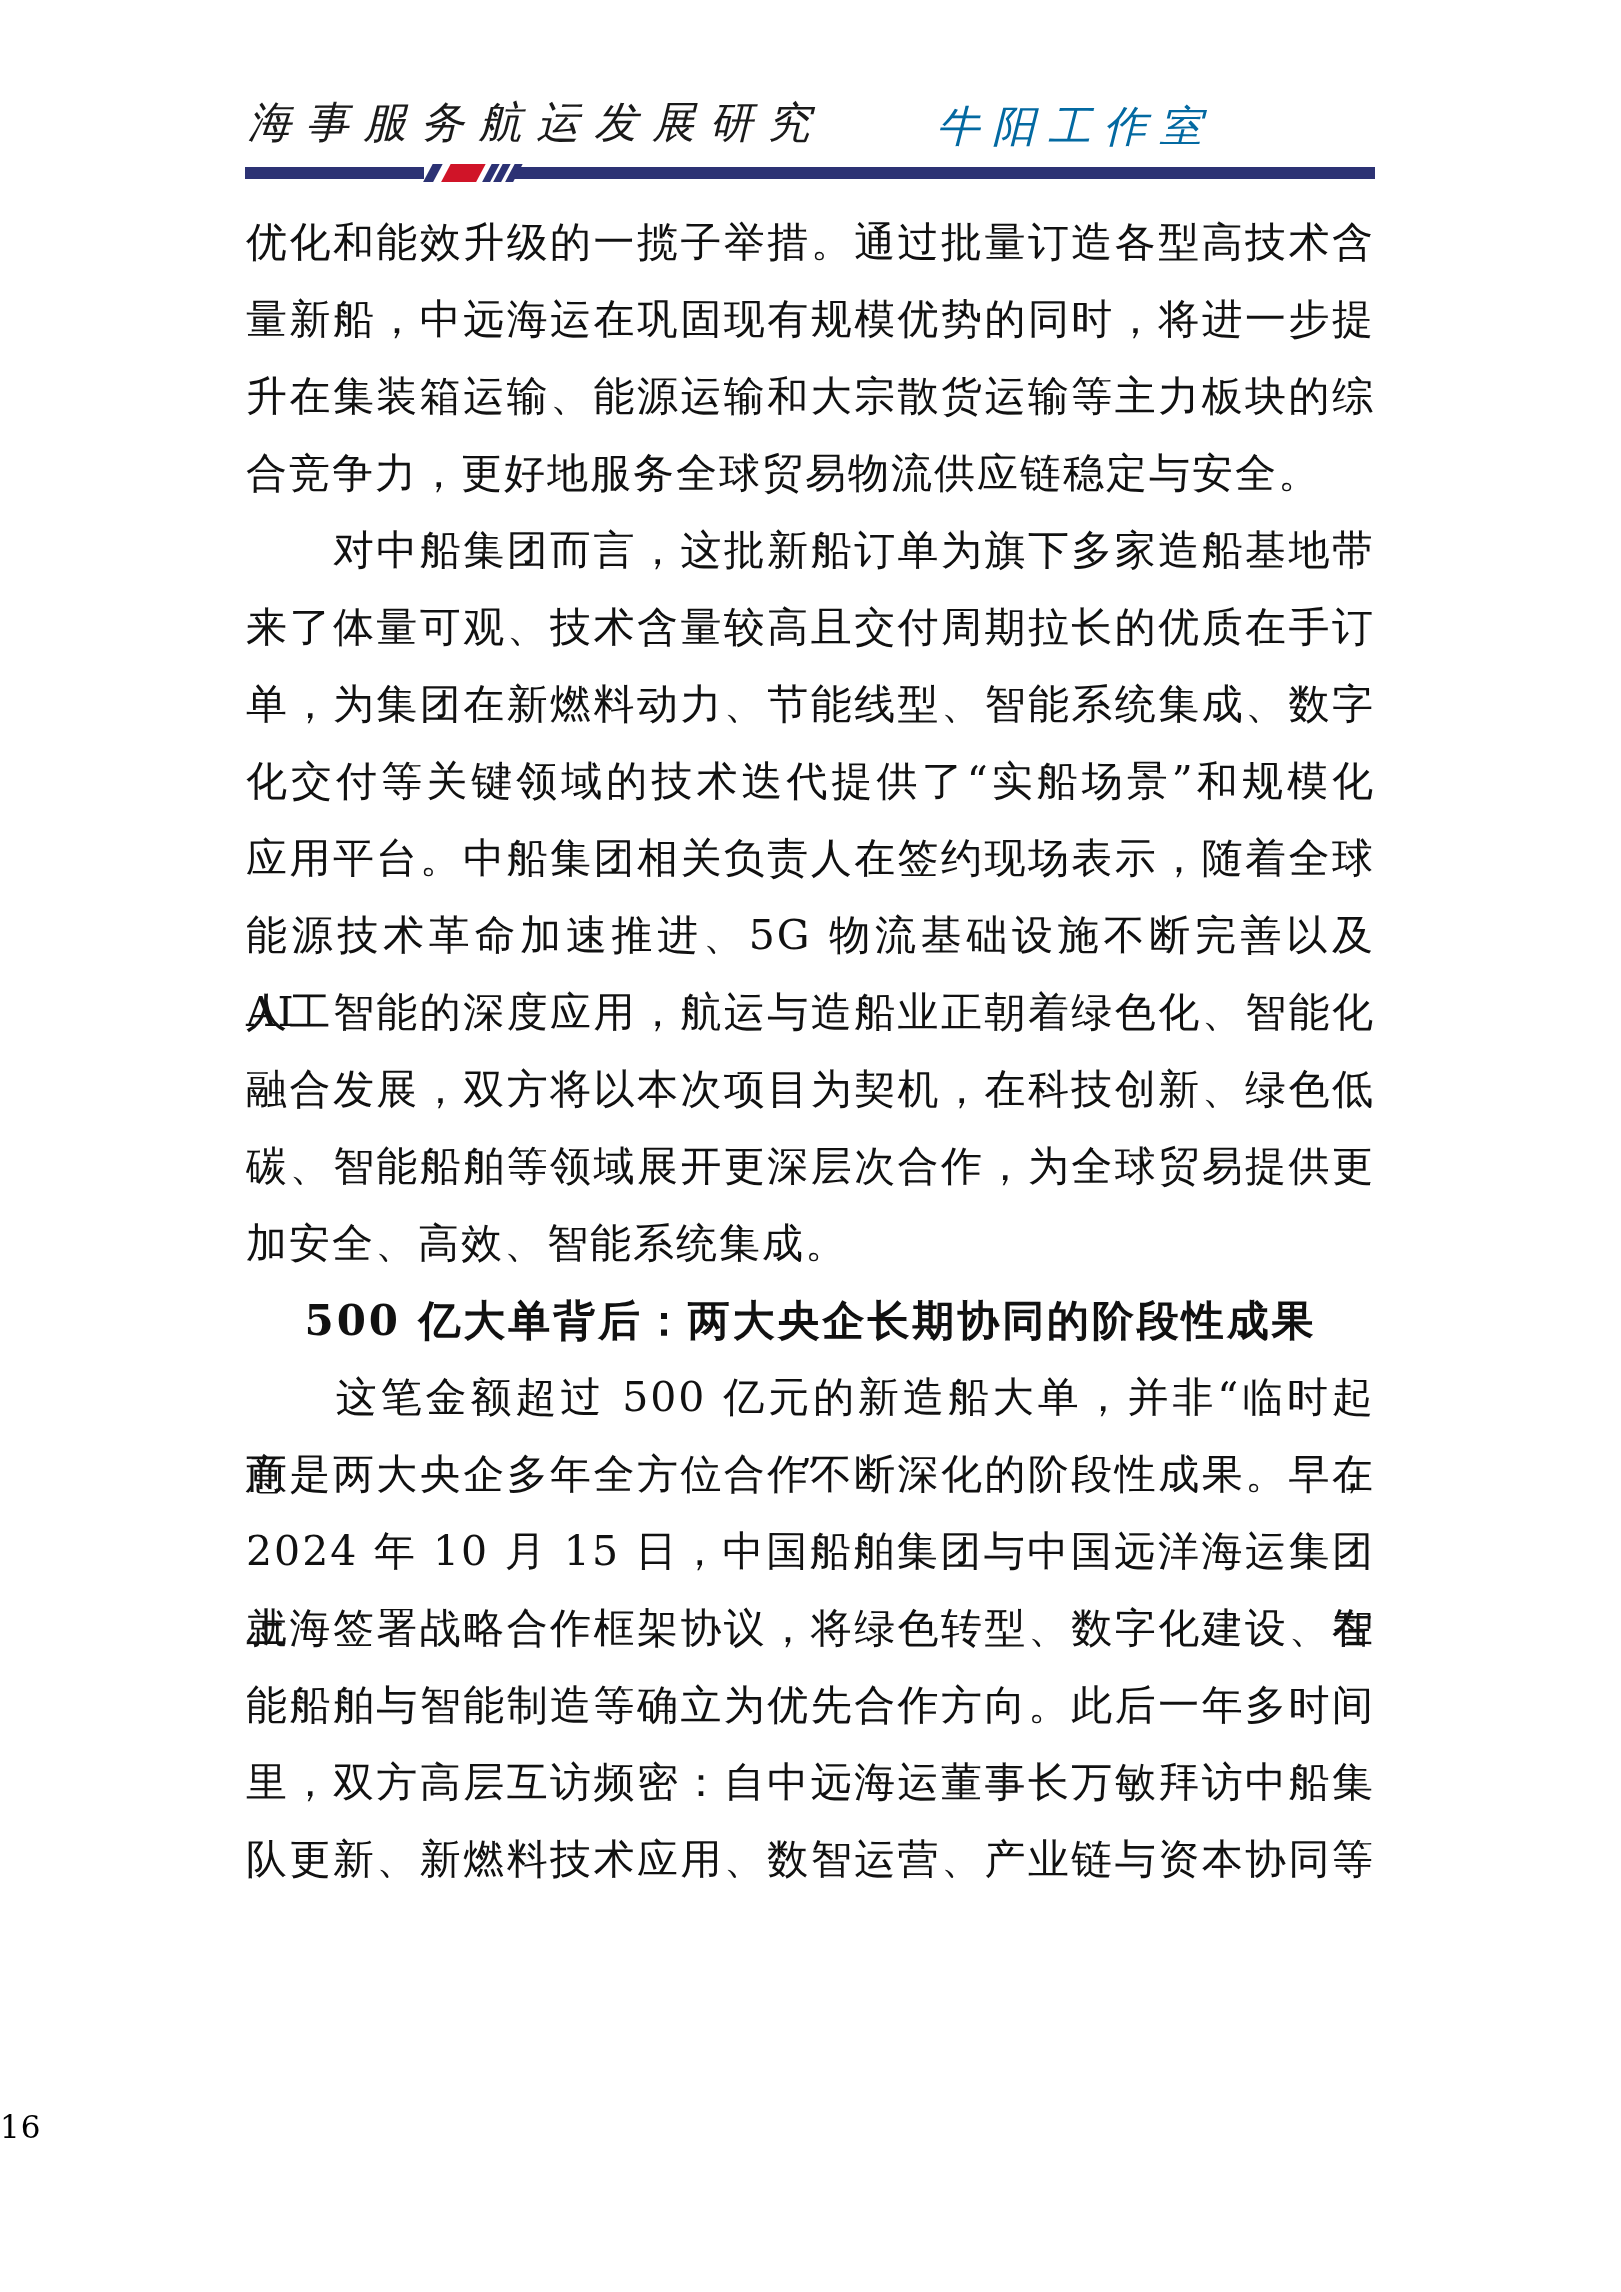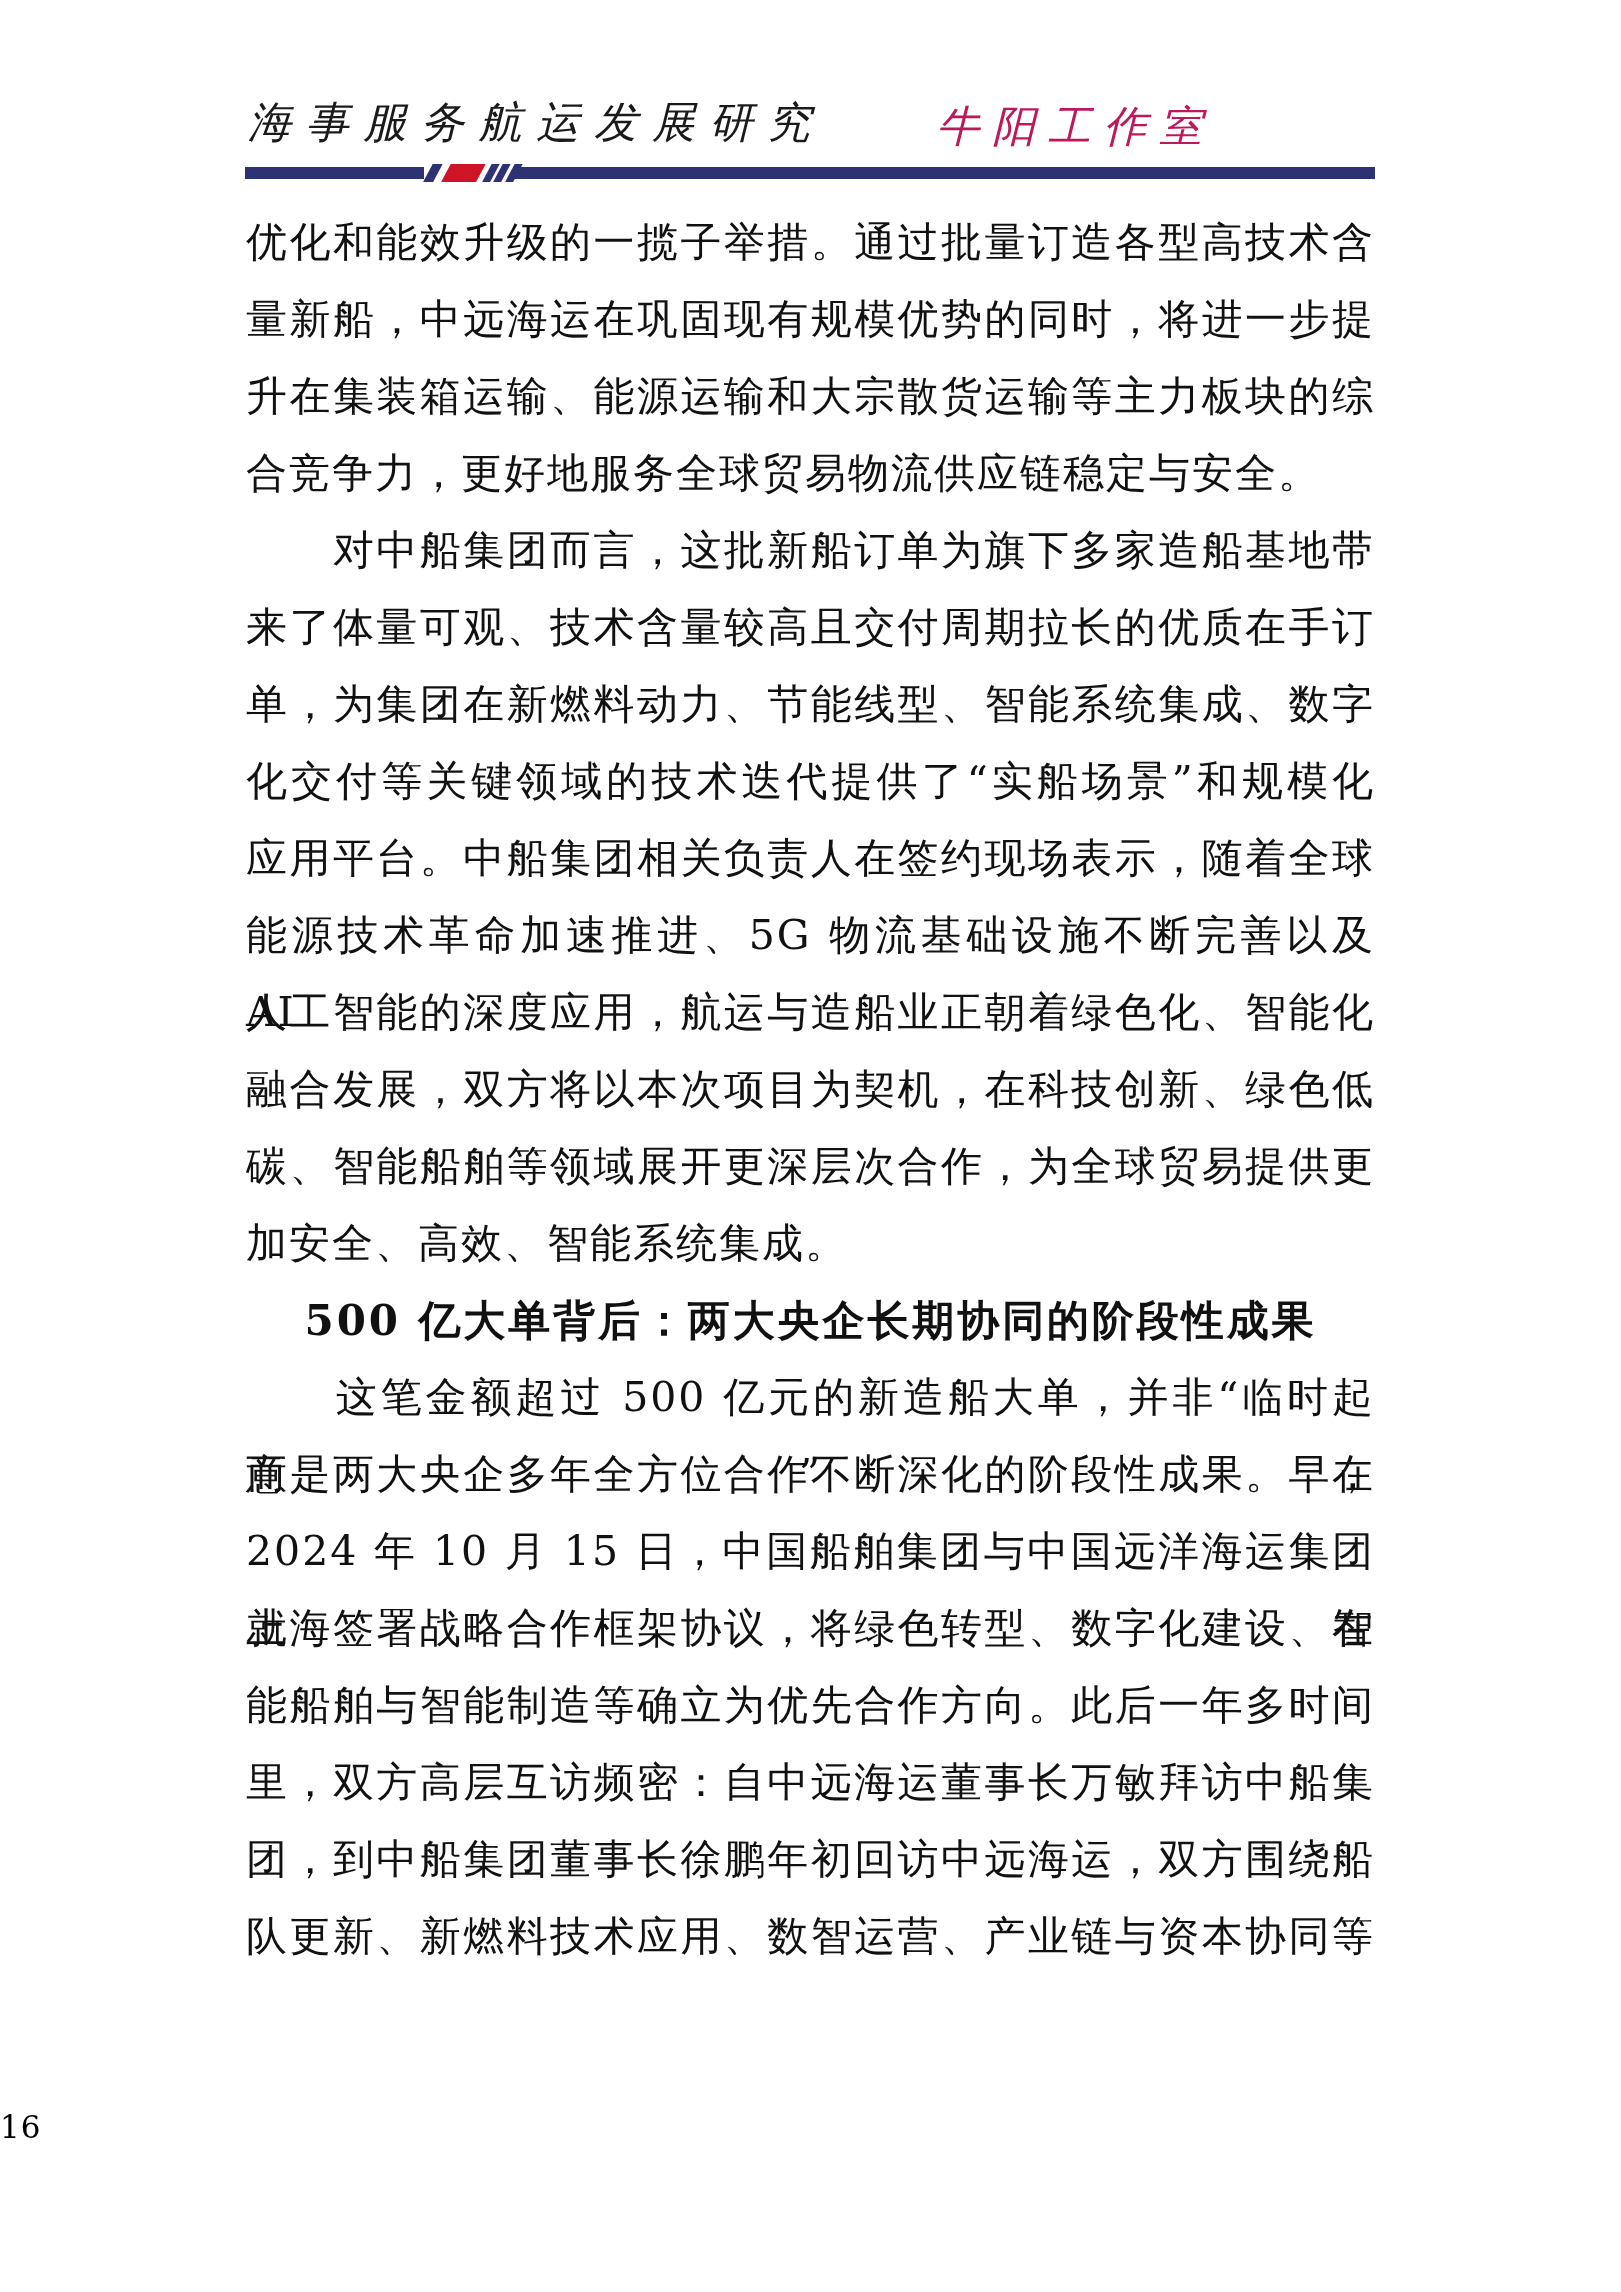--- a/index.html
+++ b/index.html
@@ -28,21 +28,21 @@
     font-style:italic;
     color:#1a1a1a;
     white-space:nowrap;
   }
   .hdr-right{
     position:absolute;
     right:250px; top:98px;
     font-size:43px;
     letter-spacing:12.7px;
     font-style:italic;
-    color:#be185d;
+    color:#0369a1;
     white-space:nowrap;
   }
   .hdr-rule{
     position:absolute;
     left:245px; top:167px;
     width:1130px; height:11.8px;
     background:var(--navy);
   }
   .accent{
     position:absolute;
@@ -136,21 +136,20 @@
       <div class="line ">融合发展，双方将以本次项目为契机，在科技创新、绿色低</div>
       <div class="line ">碳、智能船舶等领域展开更深层次合作，为全球贸易提供更</div>
       <div class="line plain">加安全、高效、智能系统集成。</div>
       <div class="line heading">500 亿大单背后：两大央企长期协同的阶段性成果</div>
       <div class="line ">　　这笔金额超过 500 亿元的新造船大单，并非“临时起意”，</div>
       <div class="line ">而是两大央企多年全方位合作不断深化的阶段性成果。早在</div>
       <div class="line ">2024 年 10 月 15 日，中国船舶集团与中国远洋海运集团就在</div>
       <div class="line ">上海签署战略合作框架协议，将绿色转型、数字化建设、智</div>
       <div class="line ">能船舶与智能制造等确立为优先合作方向。此后一年多时间</div>
       <div class="line ">里，双方高层互访频密：自中远海运董事长万敏拜访中船集</div>
-      <div class="line ">团，到中船集团董事长徐鹏年初回访中远海运，双方围绕船</div>
       <div class="line ">队更新、新燃料技术应用、数智运营、产业链与资本协同等</div>
     </main>
 
   <div class="footer">
     <span class="page-number">16</span>
   </div>
 
 </div>
 
 

